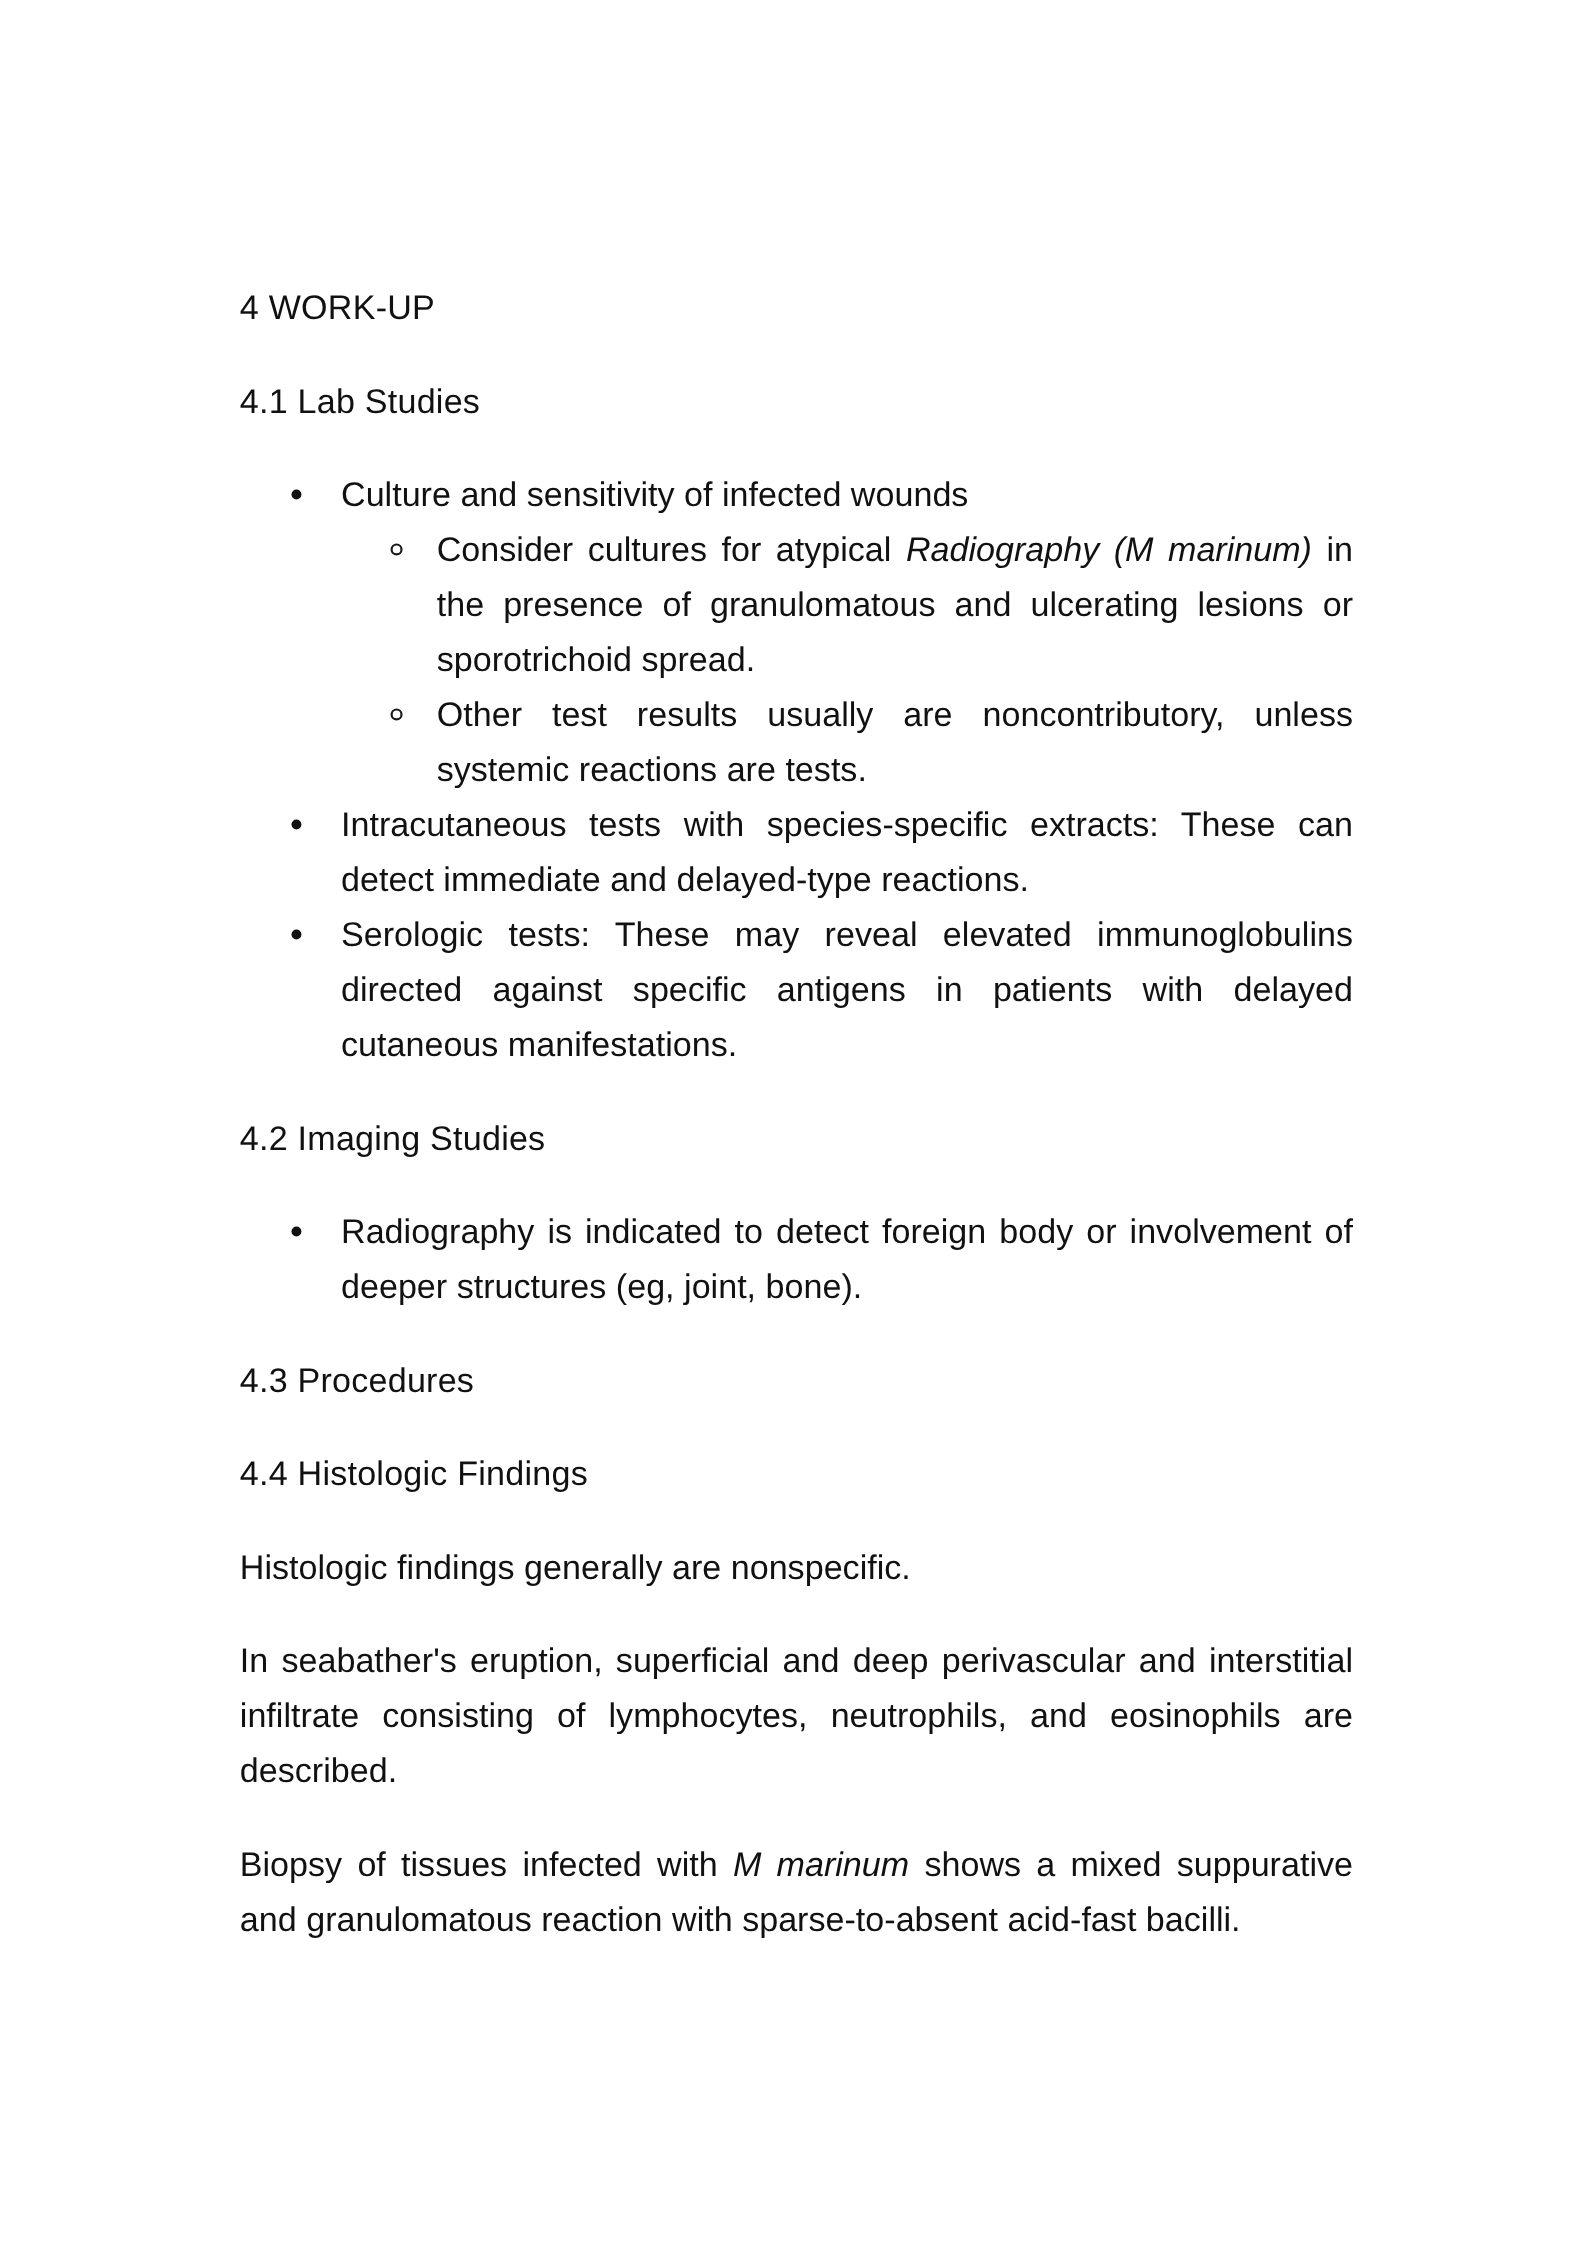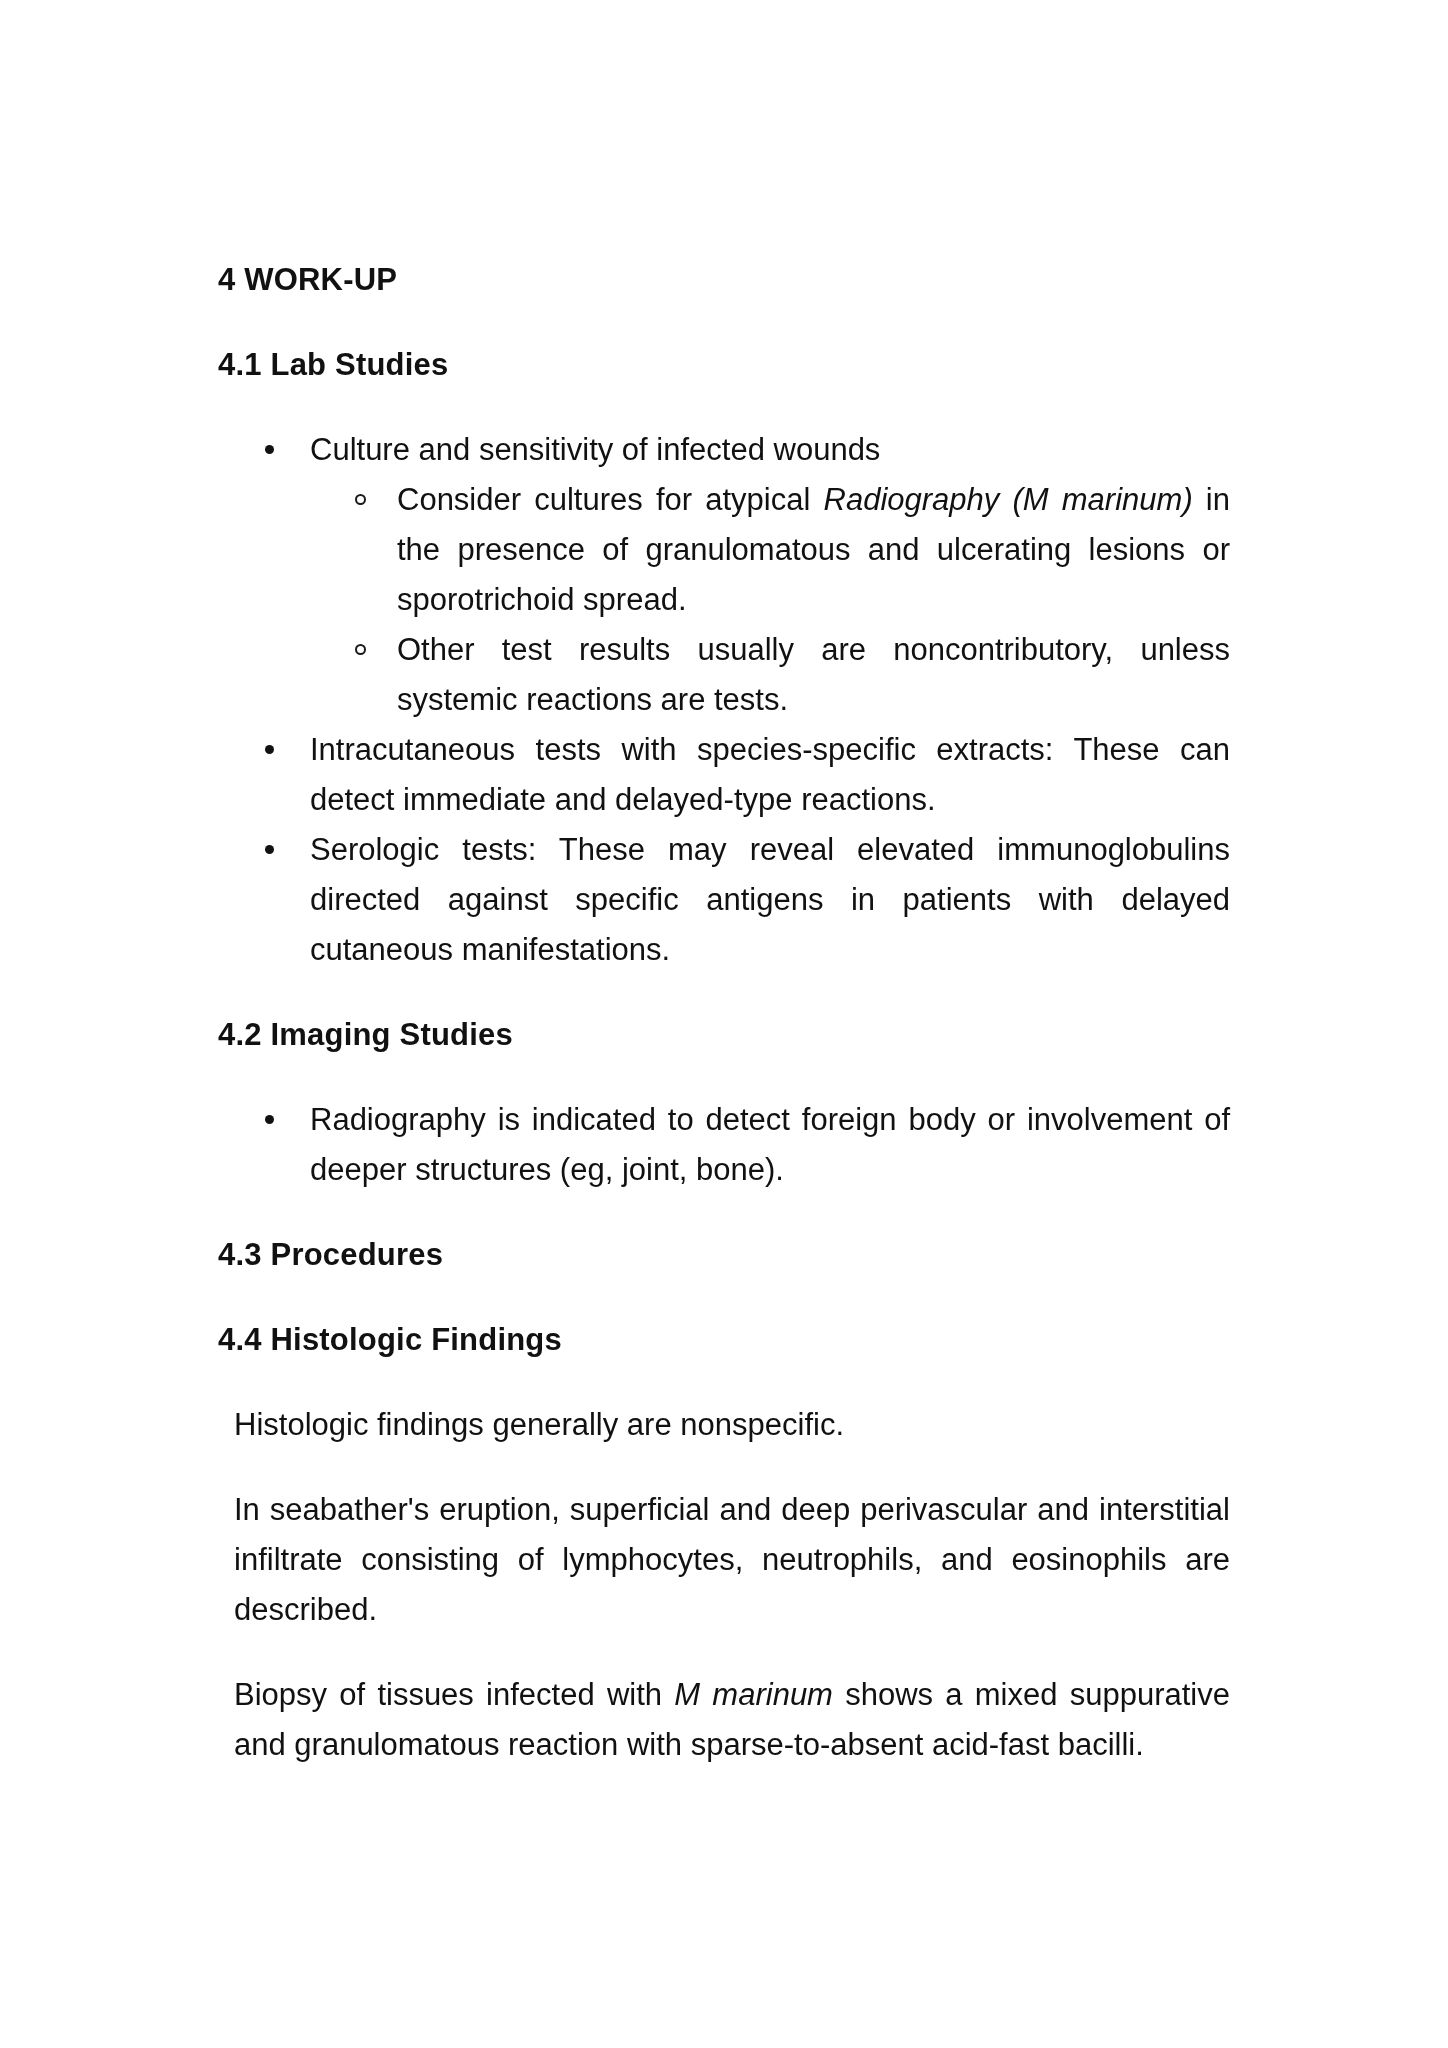--- a/index.html
+++ b/index.html
@@ -17,21 +17,21 @@
     color: #111111;
     -webkit-font-smoothing: antialiased;
   }
   .doc {
     position: absolute;
     left: 218px;
     top: 255px;
     width: 1012px;
   }
   .heading {
-    font-weight: bold;
+    font-weight: normal;
     font-size: 31px;
     line-height: 50px;
     margin: 35px 0;
     text-align: left;
     letter-spacing: 0.2px;
   }
   .heading.first { margin-top: 0; }
   ul { list-style: none; margin: 0; padding: 0; }
   li {
     position: relative;
@@ -53,21 +53,21 @@
     position: absolute;
     left: 45px;
     top: 19px;
     width: 7px;
     height: 7px;
     border: 2px solid #1a1a1a;
     border-radius: 50%;
     background: transparent;
   }
   p.body-par {
-    margin: 0 0 35px 16px;
+    margin: 0 0 35px 0;
     text-align: justify;
     text-justify: inter-word;
   }
   p.body-par:last-child { margin-bottom: 0; }
   .it { font-style: italic; }
 </style>
 </head>
 <body>
 
 <div class="doc">

